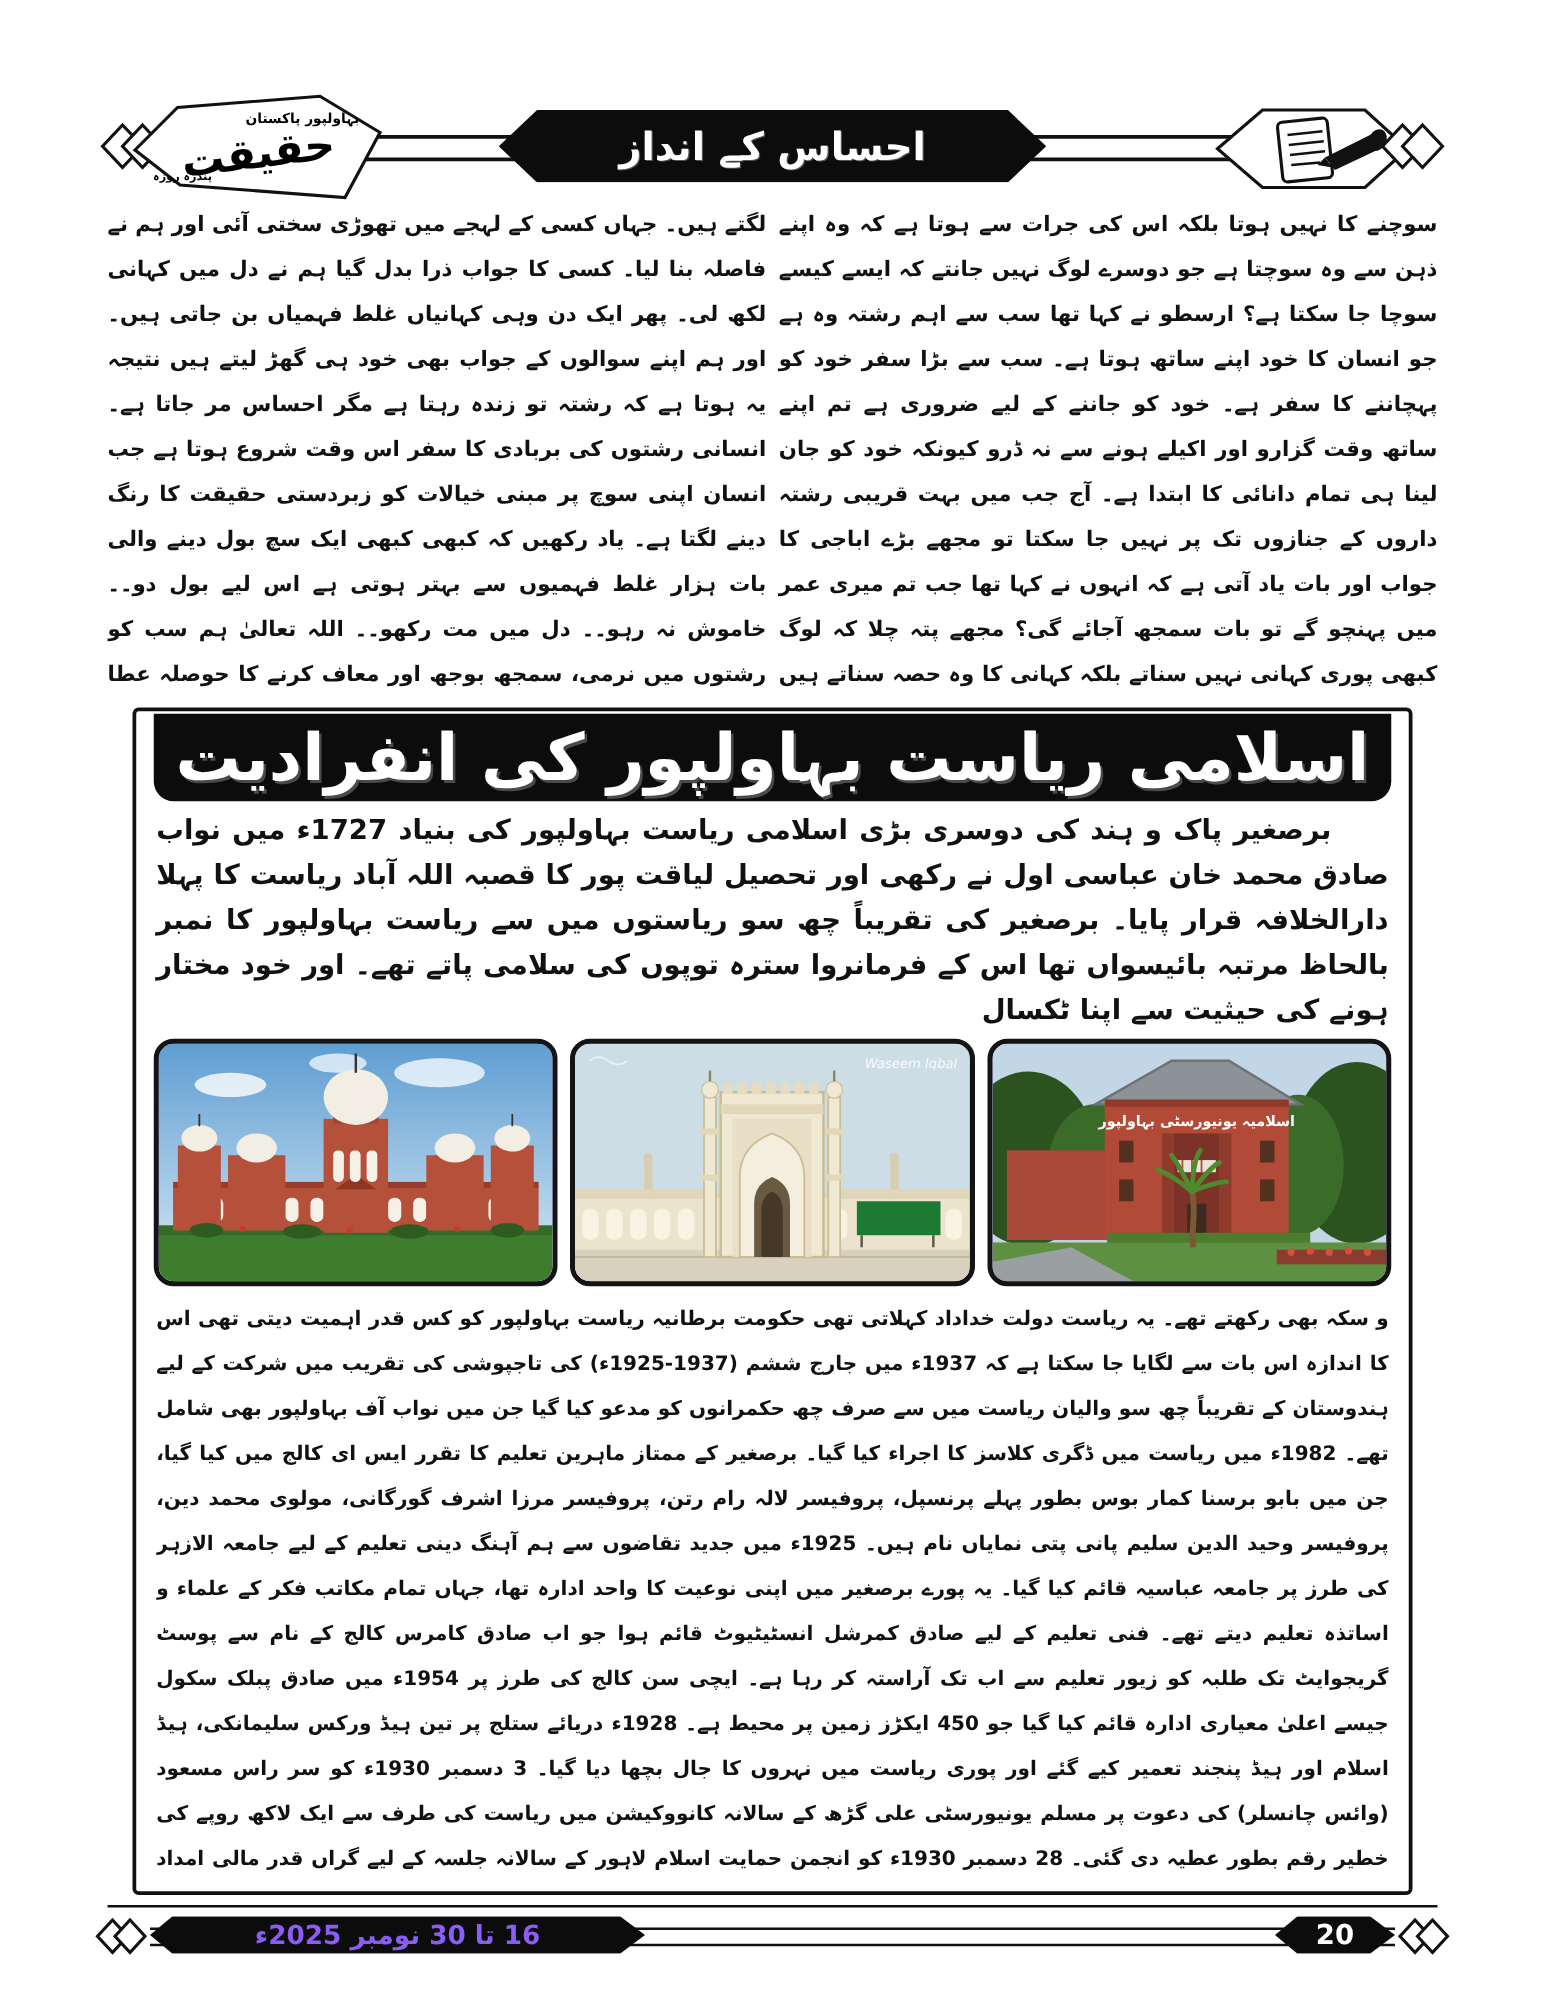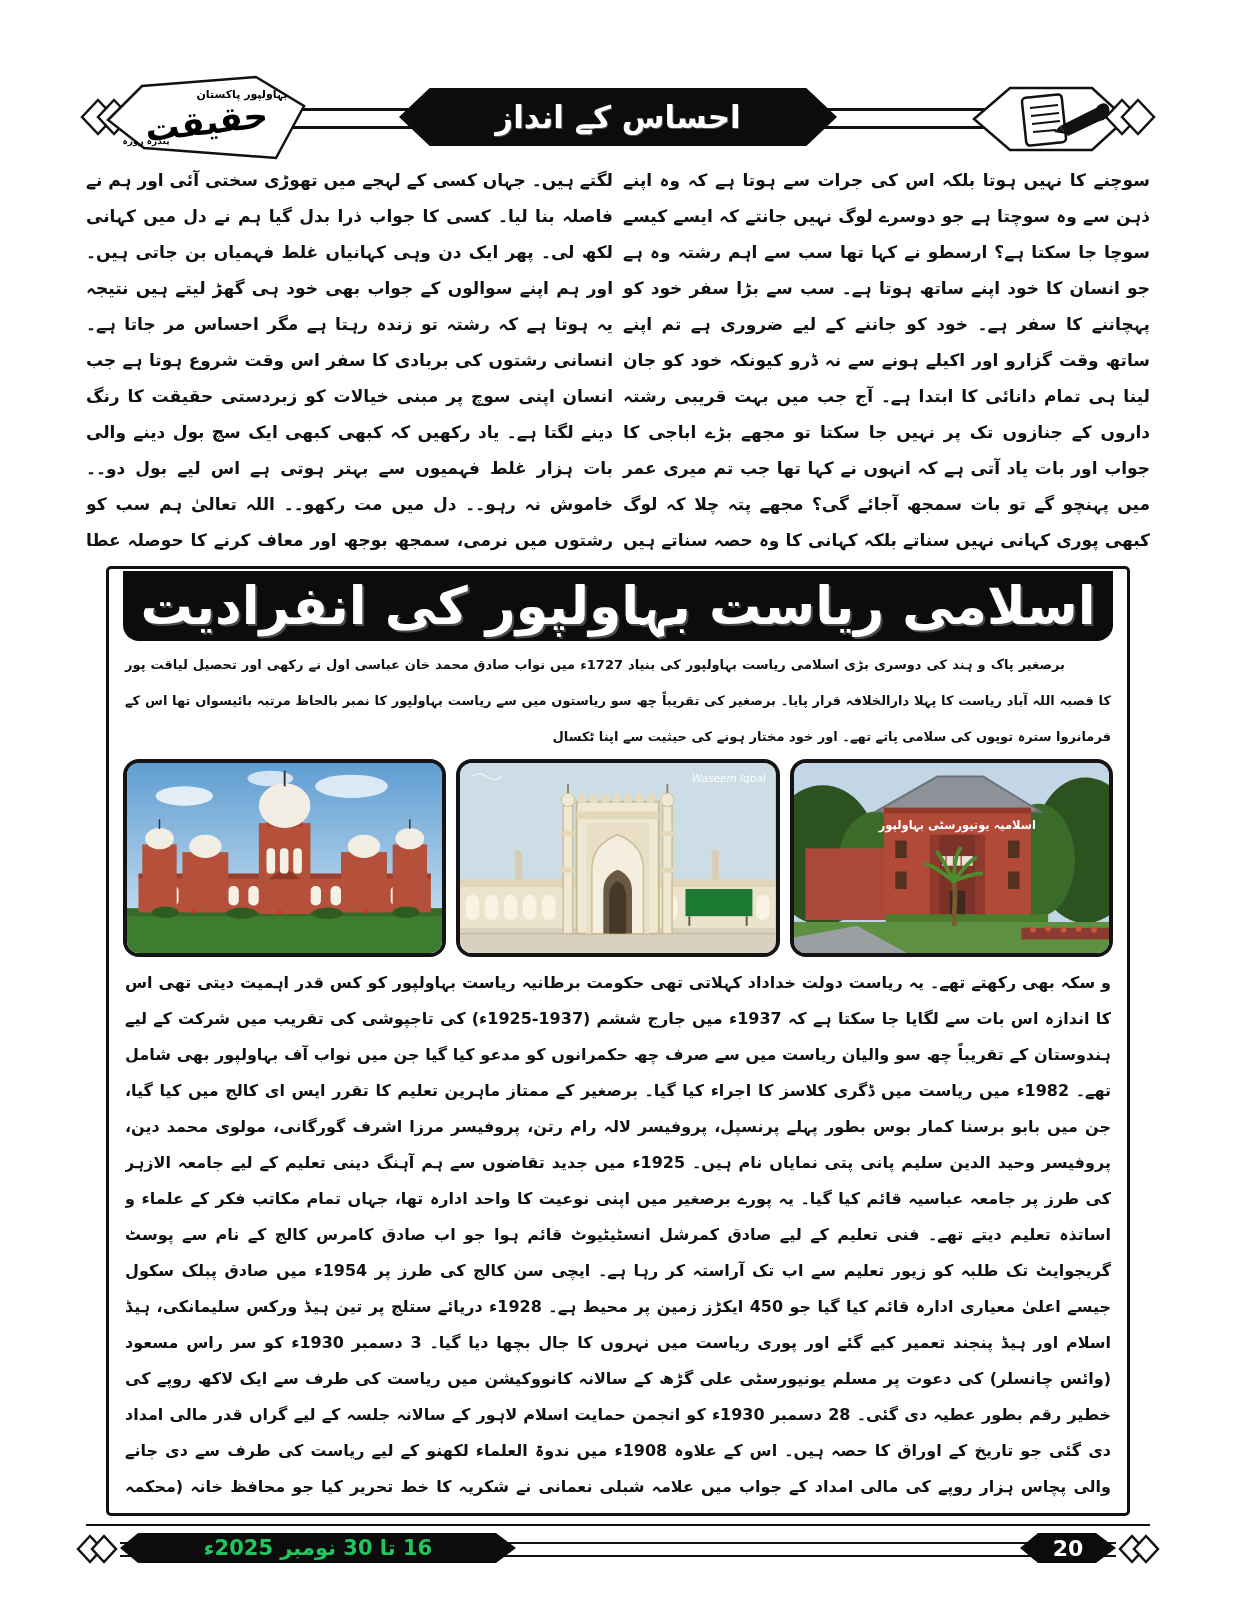--- a/index.html
+++ b/index.html
@@ -22,38 +22,38 @@
   .two-col{direction:rtl;display:flex;gap:10px;height:398px;overflow:hidden;margin-top:2px;}
   .col{width:calc(50% - 5px);}
   .col p{margin:0;font-size:17px;font-weight:bold;line-height:36px;text-align:justify;direction:rtl;}
   
   .feature{margin:6px 20px 0;border:3px solid #111;border-radius:5px;height:950px;
            box-sizing:border-box;overflow:hidden;background:#fff;}
   .feature-title{margin:2px 14px 6px;height:70px;background:#0c0c0c;border-radius:0 0 16px 16px;
            display:flex;align-items:center;justify-content:center;}
   .feature-title span{color:#fff;font-size:52px;font-weight:bold;direction:rtl;
            text-shadow:2px 2px 0 #4a4a4a;letter-spacing:1px;}
-  .feature-intro{margin:4px 16px 4px;font-size:13px;font-weight:bold;line-height:36px;
+  .feature-intro{margin:4px 16px 4px;font-size:22px;font-weight:bold;line-height:36px;
            text-align:justify;direction:rtl;text-indent:46px;}
   .photos{direction:ltr;display:flex;gap:10px;margin:4px 14px 8px;}
   .photos figure{margin:0;flex:1;height:190px;border:4px solid #141414;border-radius:16px;
            overflow:hidden;background:#c4b5fd;}
   .photos svg{display:block;width:100%;height:100%;}
   .feature-body{margin:0 16px;font-size:16px;font-weight:bold;line-height:36px;
            text-align:justify;direction:rtl;height:556px;overflow:hidden;}
   
   .page-footer{margin-top:8px;position:relative;height:52px;}
   .footer-rule{border-top:2.5px solid #111;}
   .f-rails{position:absolute;left:34px;right:34px;top:18px;height:11px;
            border-top:2.5px solid #111;border-bottom:2.5px solid #111;}
   .f-orn{position:absolute;top:8px;} .f-orn.left{left:-14px;} .f-orn.right{right:-14px;}
   .date-band{position:absolute;left:34px;top:9px;width:396px;height:30px;background:#0c0c0c;
         clip-path:polygon(0 50%,18px 0,calc(100% - 20px) 0,100% 50%,calc(100% - 20px) 100%,18px 100%);
         display:flex;align-items:center;justify-content:center;}
-  .date-band span{color:#22c55e;font-size:21px;font-weight:bold;direction:rtl;}
+  .date-band span{color:#8b5cf6;font-size:21px;font-weight:bold;direction:rtl;}
   .page-band{position:absolute;right:34px;top:9px;width:96px;height:30px;background:#0c0c0c;
         clip-path:polygon(0 50%,18px 0,calc(100% - 20px) 0,100% 50%,calc(100% - 20px) 100%,18px 100%);
         display:flex;align-items:center;justify-content:center;}
   .page-band span{color:#fff;font-size:22px;font-weight:bold;}
 </style>
 </head>
 <body>
 
 <div class="page">
 

